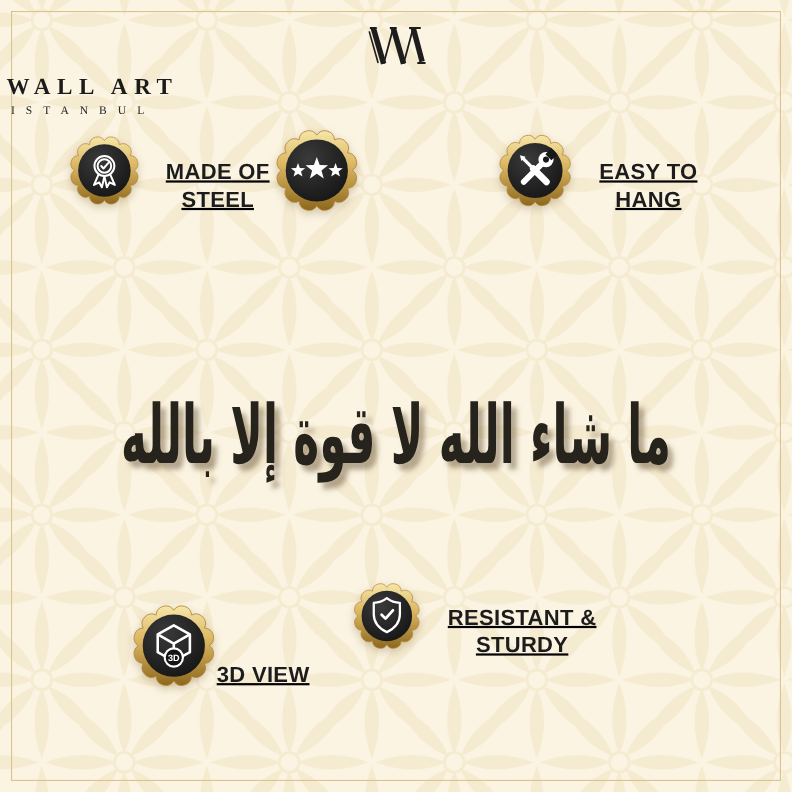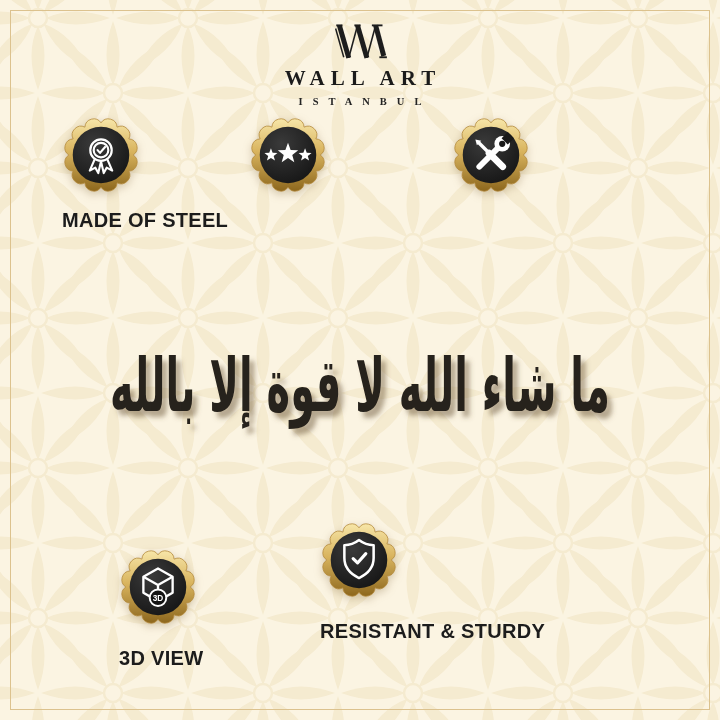--- a/index.html
+++ b/index.html
@@ -8,55 +8,55 @@
     background:#fbf4e2;
     font-family:"Liberation Sans",sans-serif;
   }
   svg{display:block;}
   .bg{position:absolute;top:0;left:0;}
   .frame{
     position:absolute;inset:10px;border:1px solid #dcc28e;
     pointer-events:none;
   }
   .logo{
-    position:absolute;top:20px;left:0;width:720px;text-align:center;
+    position:absolute;top:20px;left:0;width:720px;
   }
   .logo .mono{margin:0 auto;}
   .brand-name{
     font-family:"Liberation Serif","DejaVu Serif",serif;
     font-size:21px;font-weight:600;color:#1b1b1b;
     letter-spacing:6px;text-indent:6px;margin-top:4px;
   }
   .brand-sub{
     font-family:"Liberation Serif","DejaVu Serif",serif;
-    font-size:10.5px;font-weight:700;color:#242424;
+    font-size:10.5px;font-weight:400;color:#242424;
     letter-spacing:10px;text-indent:10px;margin-top:5px;
   }
   .feature{
-    position:absolute;display:flex;flex-direction:column;align-items:flex-start;
+    position:absolute;display:flex;flex-direction:row;align-items:flex-end;text-decoration:underline;
   }
   .badge{
     width:78px;height:78px;
     filter:drop-shadow(0 3px 4px rgba(120,90,40,0.30));
   }
   .flabel{
     margin-top:14px;text-align:center;
     font-size:20px;font-weight:700;color:#1c1c1c;
     letter-spacing:0.3px;line-height:1.22;
   }
   .row-bottom .flabel{margin-top:20px;}
   
   .f1{top:116px;left:62px;width:206px;}
   .f2{top:116px;left:249px;width:206px;}
   .f3{top:116px;left:452px;width:206px;}
   
   .f4{top:548px;left:119px;width:206px;}
   .f5{top:521px;left:320px;width:246px;}
   .artwork{
-    position:absolute;top:289px;left:100px;width:520px;height:195px;
+    position:absolute;top:299px;left:100px;width:520px;height:195px;
     display:flex;align-items:flex-end;justify-content:center;
   }
   .calli-svg{width:520px;height:195px;}
   .calli-text{
     font-family:"DejaVu Sans",sans-serif;
     font-weight:bold;
     fill:#26221c;
   }
 </style>
 </head>
@@ -165,20 +165,24 @@
   <svg class="badge" viewBox="0 0 80 80">
     <use href="#badge-base"></use>
     <line x1="28" y1="52" x2="47" y2="33" stroke="#ffffff" stroke-width="6" stroke-linecap="round"></line>
     <circle cx="51.5" cy="28.5" r="8" fill="#ffffff"></circle>
     <circle cx="51.5" cy="28.5" r="3.2" fill="#181818"></circle>
     <rect x="52.7" y="18.3" width="9" height="9" fill="#181818" transform="rotate(45 57.2 22.8)"></rect>
     <polygon points="24,24 30,25.5 25.5,30" fill="#ffffff"></polygon>
     <line x1="27" y1="27" x2="37" y2="37" stroke="#ffffff" stroke-width="3.5"></line>
     <line x1="38" y1="38" x2="52" y2="52" stroke="#ffffff" stroke-width="7" stroke-linecap="round"></line>
   </svg>
+  <div class="flabel">
+    <div>EASY TO HANG</div>
+    <div></div>
+  </div>
 </div>
 
 <div class="artwork">
   <svg class="calli-svg" viewBox="0 0 520 195">
     <text class="calli-text" x="260" y="122" font-size="74" text-anchor="middle" direction="rtl" textLength="500" lengthAdjust="spacingAndGlyphs" filter="url(#calliShadow)">ما شاء الله لا قوة إلا بالله</text>
   </svg>
 </div>
 
 <div class="feature f4 row-bottom">
   <svg class="badge" viewBox="0 0 80 80">

